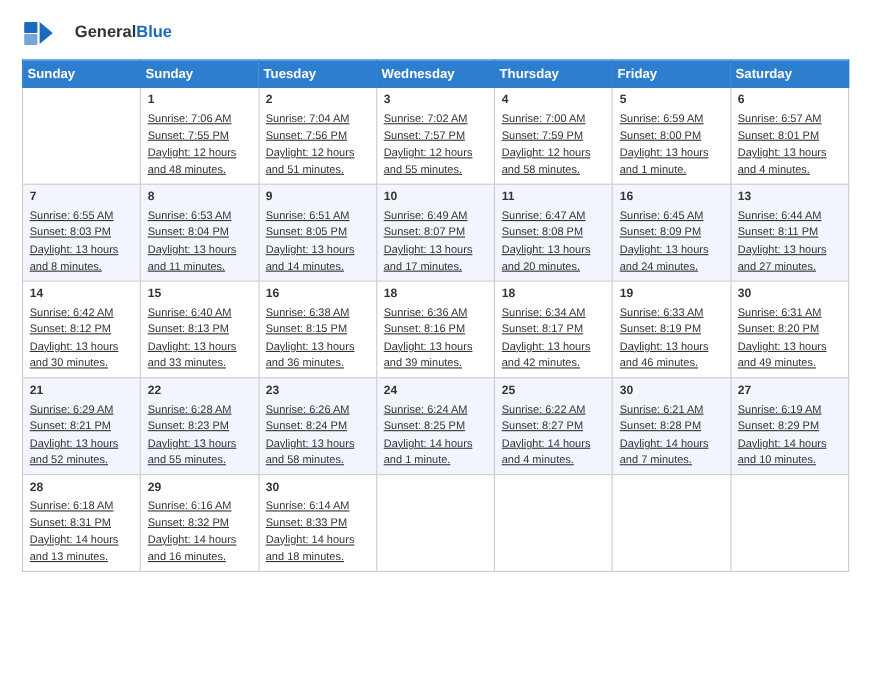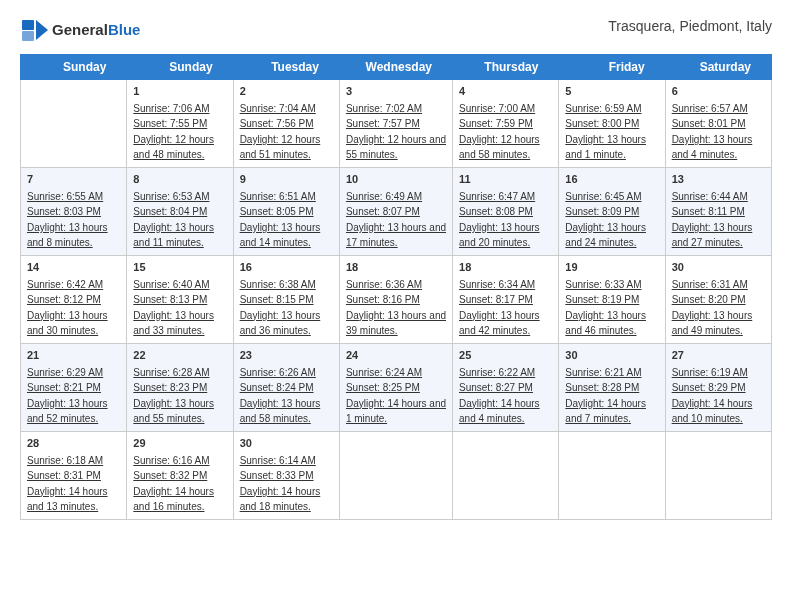--- a/index.html
+++ b/index.html
@@ -42,22 +42,22 @@
       margin-top: 2px;
     }
     table {
       width: 100%;
       border-collapse: collapse;
       font-size: 10.5px;
     }
     thead tr th {
       background: #2e7ecf;
       color: #fff;
-      text-align: right;
-      padding: 5px 20px;
+      text-align: left;
+      padding: 5px 4px;
       font-size: 12px;
       font-weight: bold;
       border: 1px solid #2e7ecf;
     }
     tbody tr td {
       vertical-align: top;
       padding: 4px 6px;
       border: 1px solid #ccc;
       color: #333;
       line-height: 1.45;
@@ -81,35 +81,34 @@
       line-height: 1.45;
       text-decoration: underline;
     }
   </style>
 </head>
 <body>
 
 <div class="page">
   <div class="header">
     <div class="logo">
-      <div style="display:flex;align-items:center;gap:4px;">
+      <div style="display:flex;align-items:center;gap:20px;">
         <svg width="28" height="28" viewBox="0 0 28 28">
           <rect x="2" y="4" width="12" height="10" rx="1" fill="#1a6bbf"></rect>
           <rect x="2" y="15" width="12" height="10" rx="1" fill="#1a6bbf" opacity="0.6"></rect>
           <polygon points="16,4 28,14 16,24" fill="#1a6bbf"></polygon>
         </svg>
         <div>
           <div style="font-size:15px;font-weight:bold;line-height:1.1;">
             <span style="color:#333;">General</span><span style="color:#1a6bbf;font-weight:bold;">Blue</span>
           </div>
         </div>
       </div>
     </div>
     <div class="title-block">
-      <div class="subtitle">Trasquera, Piedmont, Italy</div>
     </div>
   </div>
 
   <table>
     <thead>
       <tr>
         <th>Sunday</th>
         <th>Sunday</th>
         <th>Tuesday</th>
         <th>Wednesday</th>

